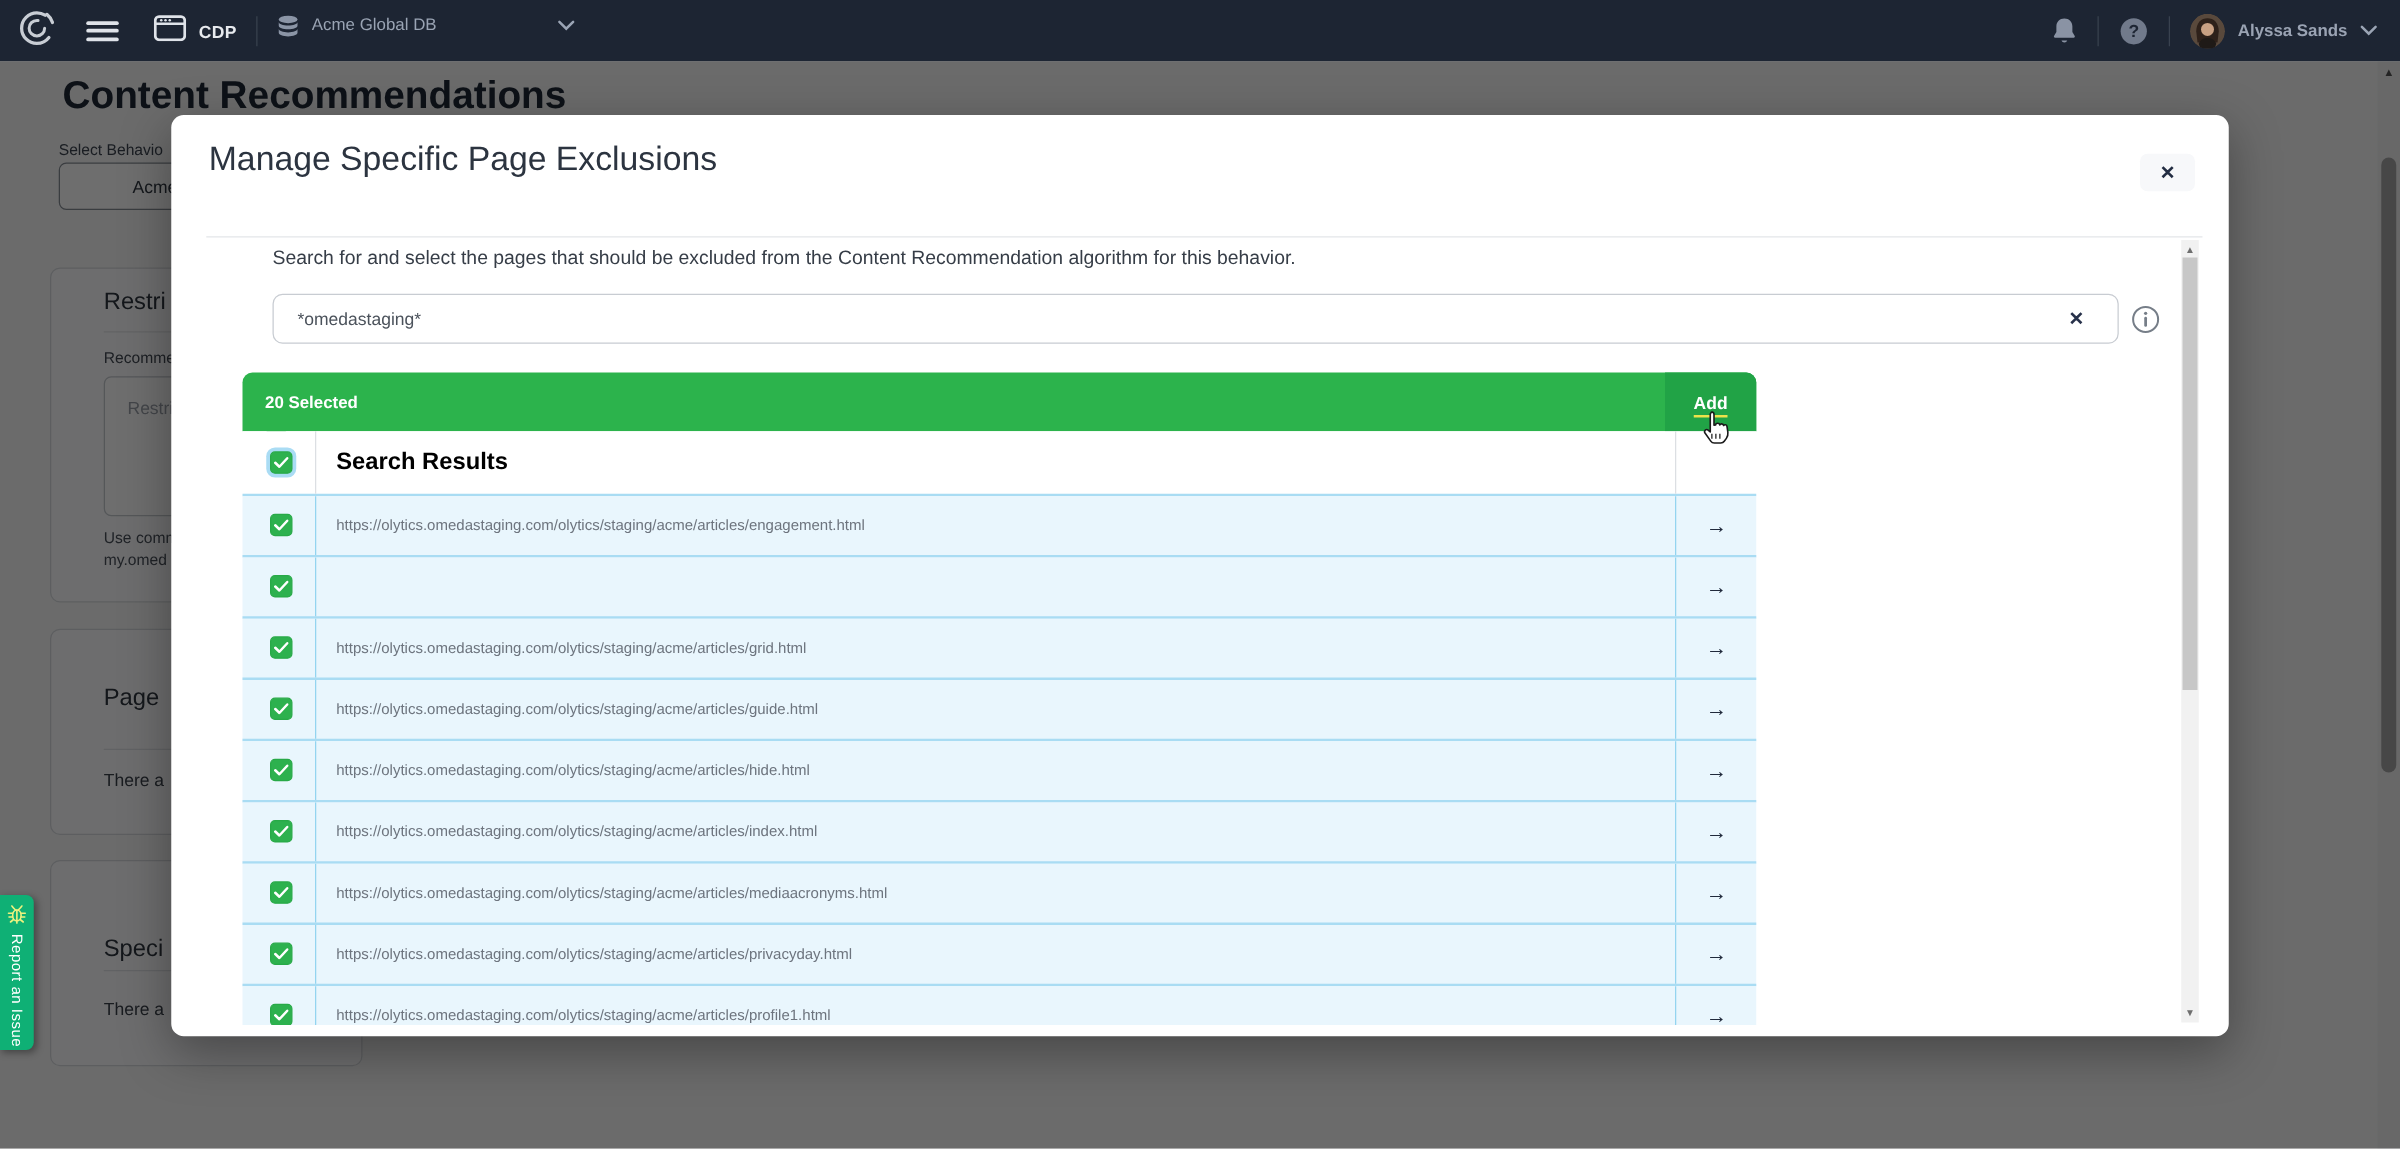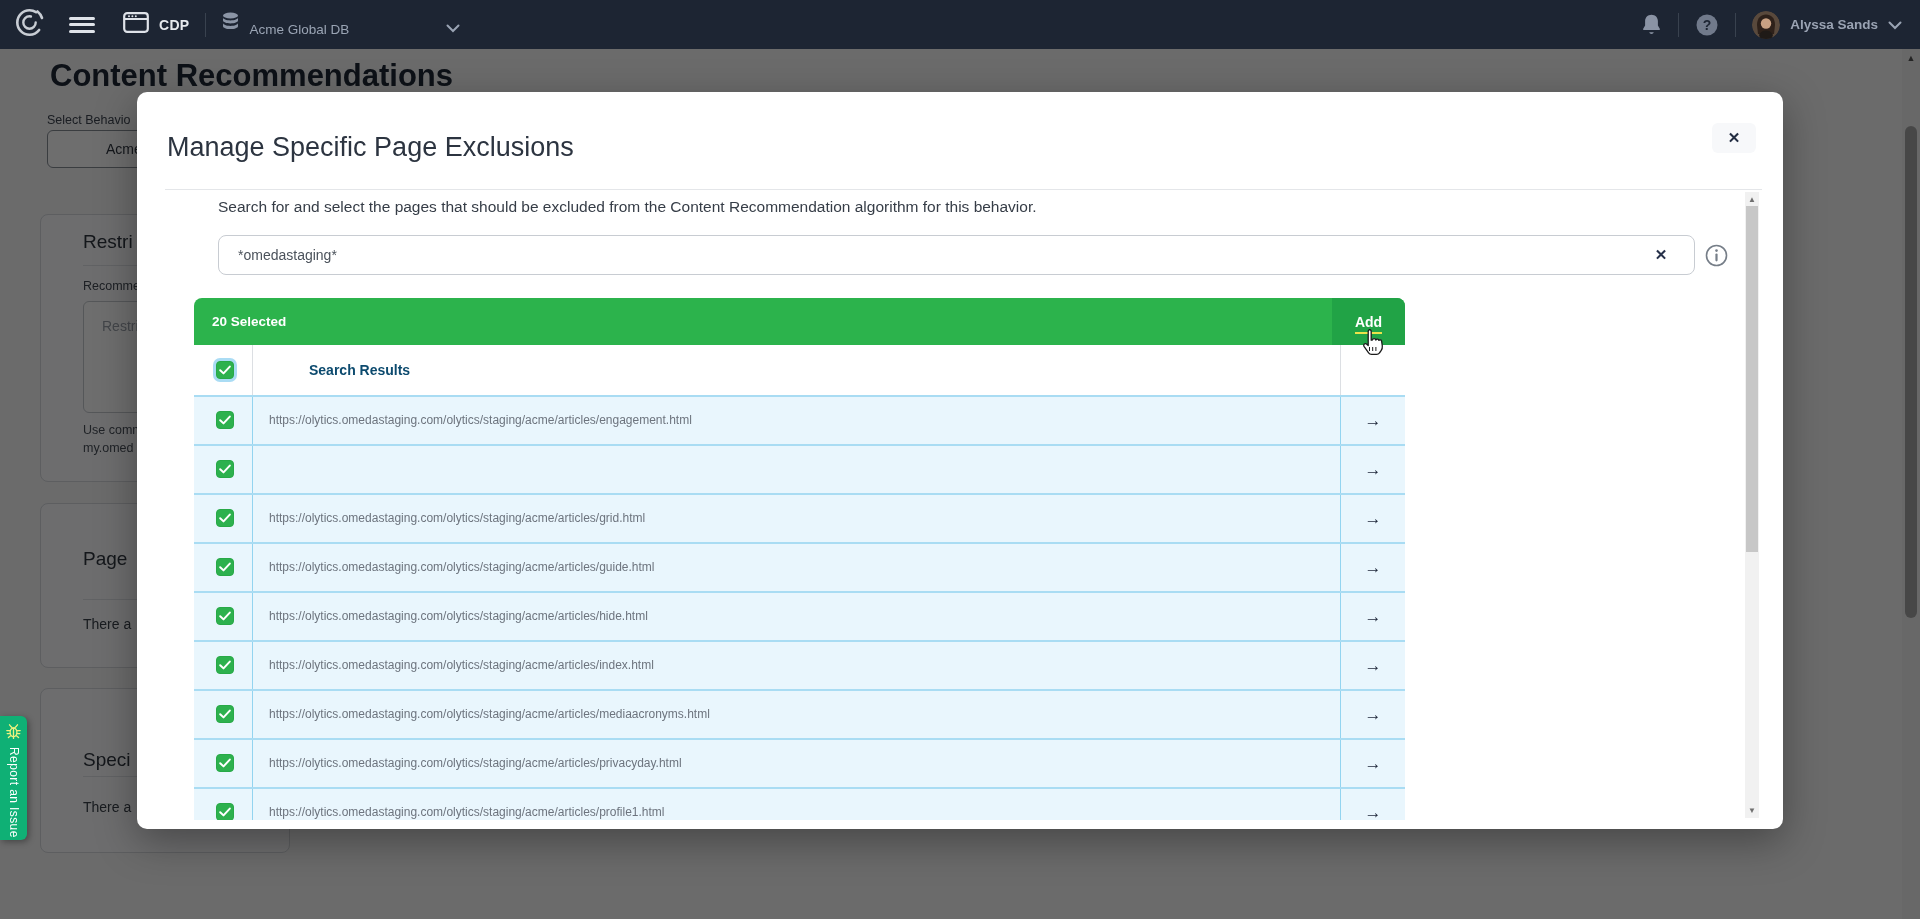--- a/index.html
+++ b/index.html
@@ -9,21 +9,21 @@
 
   
   .nav { position:absolute; left:0; top:0; width:1920px; height:49px; background:#1d2533;
          display:flex; align-items:center; padding:0 18px 0 14px; z-index:2; }
   .nav .sp { flex:0 0 auto; }
   .hamburger { width:26px; height:20px; display:flex; flex-direction:column; justify-content:space-between; padding:2px 0; margin-left:24px; cursor:pointer; }
   .hamburger span { display:block; height:3px; border-radius:2px; background:#dfe3e9; }
   .nav-cdp { display:flex; align-items:center; gap:10px; margin-left:28px; cursor:pointer; }
   .cdp-label { color:#e7eaee; font-size:14px; font-weight:bold; letter-spacing:.3px; }
   .nav-div { width:1px; height:24px; background:#39424f; margin:0 16px; }
-  .db-select { display:flex; align-items:flex-end; gap:10px; width:238px; cursor:pointer; }
+  .db-select { display:flex; align-items:flex-start; gap:10px; width:238px; cursor:pointer; }
   .db-name { color:#9aa4b4; font-size:13.5px; }
   .db-select .chev { margin-left:auto; }
   .nav-right { margin-left:auto; display:flex; align-items:center; }
   .nav-icon-btn { background:none; border:none; cursor:pointer; display:flex; align-items:center; }
   .avatar { width:28px; height:28px; border-radius:50%; overflow:hidden; flex:0 0 auto; }
   .user-name { color:#9aa3b3; font-size:13.5px; font-weight:bold; margin:0 10px 0 10px; }
 
   
   .page-title { position:absolute; left:50px; top:58px; font-size:31px; font-weight:bold; color:#202836; }
   .behavior-label { position:absolute; left:47px; top:113px; font-size:12.5px; color:#3e4550; }
@@ -49,21 +49,21 @@
 
   
   .report-issue { position:absolute; left:0; top:716px; width:27px; height:124px; background:#0fb075;
         border-radius:0 6px 6px 0; z-index:20; cursor:pointer; display:flex; flex-direction:column;
         align-items:center; padding-top:7px; box-shadow:2px 2px 6px rgba(0,0,0,.35); border:none; }
   .report-issue .vlabel { margin-top:5px; writing-mode:vertical-rl; color:#fff; font-size:12px; letter-spacing:.4px; white-space:nowrap; }
 
   
   .modal { position:absolute; left:137px; top:92px; width:1646px; height:737px; background:#fff;
         border-radius:10px; box-shadow:0 12px 40px rgba(0,0,0,.35); z-index:30; }
-  .modal-title { position:absolute; left:30px; top:40px; font-size:27px; font-weight:500; color:#2c3440; }
+  .modal-title { position:absolute; left:30px; top:20px; font-size:27px; font-weight:500; color:#2c3440; }
   .modal-close { position:absolute; right:27px; top:31px; width:44px; height:30px; background:#f7f8fa;
         border:none; border-radius:6px; font-size:15px; font-weight:bold; color:#232d42; cursor:pointer; }
   .modal-rule { position:absolute; left:28px; top:97px; width:1597px; height:1px; background:#e4e6e9; }
   .modal-body { position:absolute; left:0; top:98px; width:1646px; height:630px; overflow:hidden; }
   .instruction { position:absolute; left:81px; top:8px; font-size:15.5px; color:#363d47; }
   .search-box { position:absolute; left:81px; top:45px; width:1477px; height:40px; border:1px solid #c8ccd2;
         border-radius:8px; background:#fff; }
   .search-value { position:absolute; left:19px; top:0; height:38px; line-height:38px; font-size:14px; color:#4b525b; }
   .search-clear { position:absolute; right:20px; top:7px; width:26px; height:24px; border:none; background:none;
         font-size:15px; font-weight:bold; color:#27314a; cursor:pointer; }
@@ -73,21 +73,21 @@
   .sel-count { position:absolute; left:18px; top:0; height:47px; line-height:47px; color:#fff; font-size:13.5px; font-weight:bold; }
   .add-btn { position:absolute; right:0; top:0; width:73px; height:47px; background:#21a346; border:none;
         border-radius:0 8px 0 0; cursor:pointer; color:#fff; font-size:14px; font-weight:bold; }
   .add-btn span { border-bottom:2px solid #ece24b; padding-bottom:2px; }
   .sel-notch { position:absolute; left:76px; top:155px; width:0; height:0;
         border-left:8px solid transparent; border-right:8px solid transparent; border-top:8px solid #2cb34c; }
 
   .results-header { position:absolute; left:57px; top:155px; width:1211px; height:52px; background:#fff;
         border-bottom:2px solid #a9dcf3; }
   .results-header .vline { background:#dcdfe3; }
-  .results-header-label { position:absolute; left:75px; top:0; height:50px; line-height:50px; font-size:14px; font-weight:bold; color:#0c4a6e;margin-left:40px; }
+  .results-header-label { position:absolute; left:75px; top:0; height:50px; line-height:50px; font-size:19px; font-weight:bold; color:#000000; }
 
   .rows { position:absolute; left:57px; top:207px; width:1211px; }
   .result-row { position:relative; width:1211px; height:49px; background:#e9f6fd; border-bottom:2px solid #a9dcf3; cursor:pointer; }
   .result-row .vline { background:#93d4f0; }
   .vline { position:absolute; top:0; width:1px; height:100%; }
   .vl-1 { left:58px; } .vl-2 { left:1146px; }
   .url-text { position:absolute; left:75px; top:0; height:47px; line-height:47px; font-size:12px; color:#6d747e; white-space:nowrap; }
   .row-arrow { position:absolute; left:1147px; top:0; width:64px; height:47px; background:none; border:none;
         font-size:17px; color:#20293b; cursor:pointer; }
 

